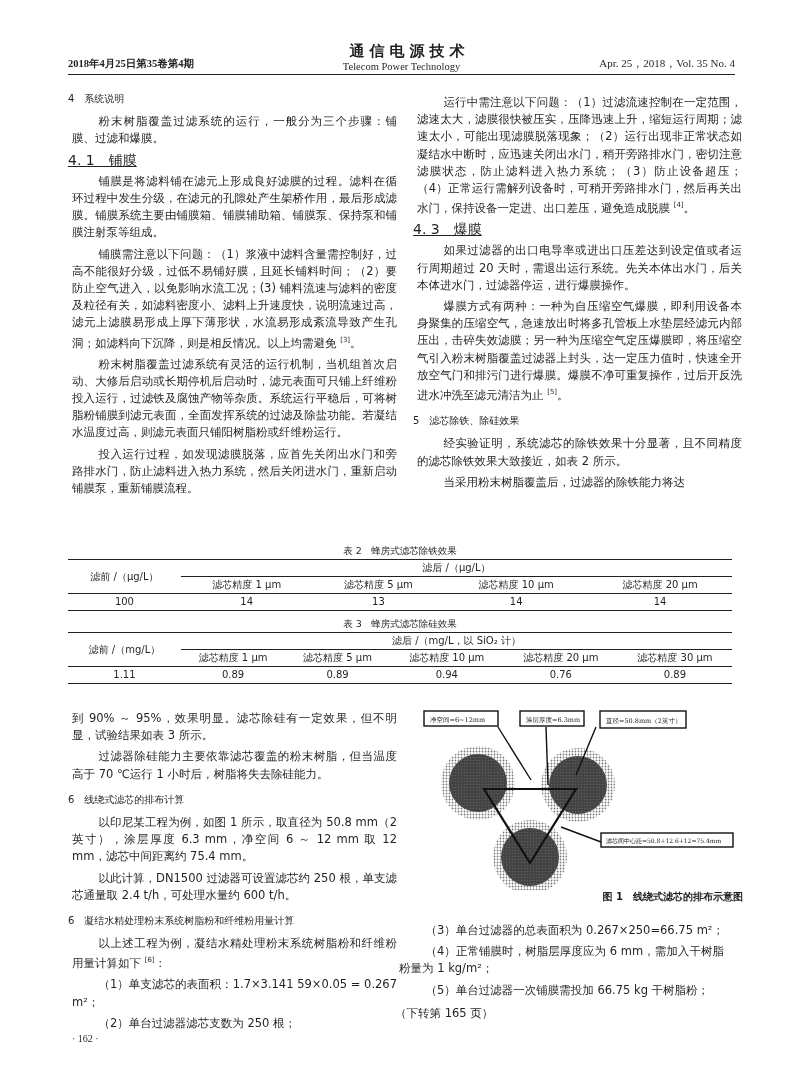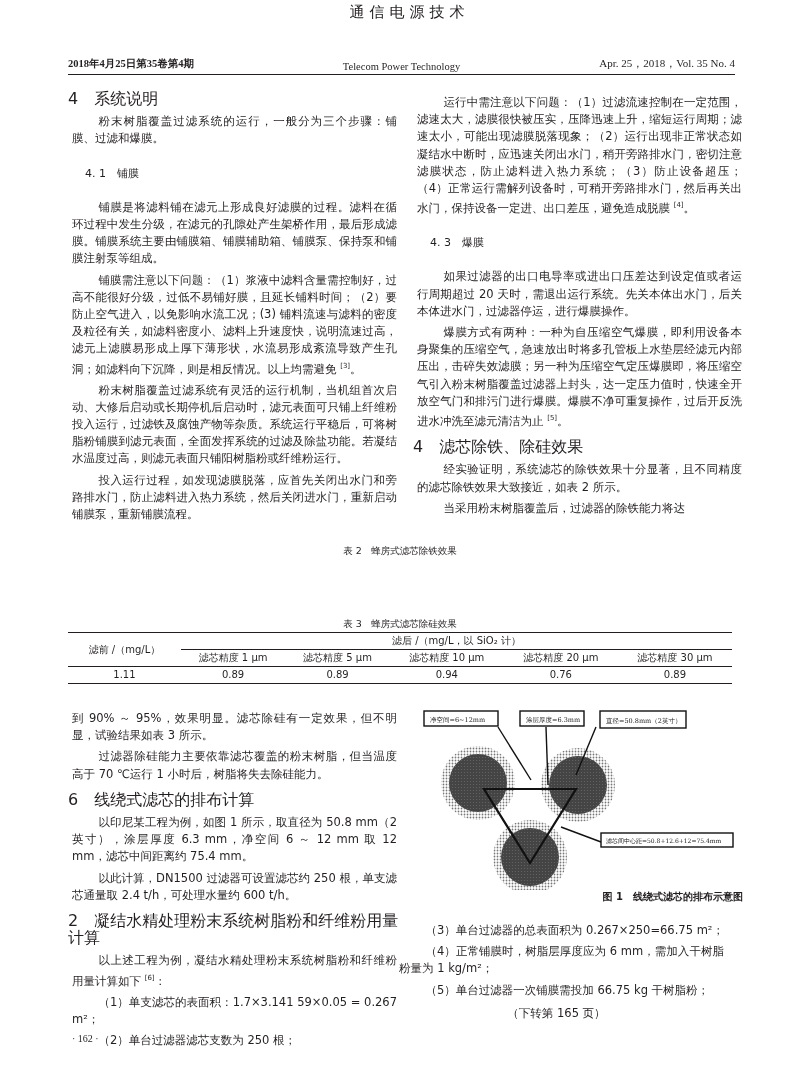--- a/index.html
+++ b/index.html
@@ -1,45 +1,45 @@
 <!DOCTYPE html>
 <html><head>
 <meta charset="utf-8">
 <style>
   html, body { margin:0; padding:0; background:#fff; }
   body { width:793px; height:1077px; position:relative; overflow:hidden;
          font-family:"DejaVu Sans", sans-serif; color:#231f20; }
   .hdr { position:absolute; left:68px; right:58px; top:40px; height:34px; border-bottom:1.6px solid #231f20; }
   .hdr-left { position:absolute; left:0; bottom:3px; font-family:"Liberation Serif", serif; font-size:10.5px;font-weight:bold; }
   .hdr-center { position:absolute; left:50%; transform:translateX(-50%); bottom:2px; text-align:center; font-family:"Liberation Serif", serif; }
-  .hdr-center .cn { font-size:15px; font-weight:normal; letter-spacing:5px; font-family:"DejaVu Serif", serif;margin-left:16px; }
-  .hdr-center .en { font-size:10.5px;margin-top:39px; }
+  .hdr-center .cn { font-size:15px; font-weight:bold; letter-spacing:5px; font-family:"DejaVu Serif", serif;margin-left:16px; }
+  .hdr-center .en { font-size:10.5px; }
   .hdr-right { position:absolute; right:0; bottom:3px; font-family:"Liberation Serif", serif; font-size:11px; }
   .col { position:absolute; width:333px; font-size:11.5px; line-height:17.2px; }
   .col.left { left:68px; top:90px; }
   .col.right { left:413px; top:90px; }
   .col.left2 { left:68px; top:706px; }
   .col.right2 { left:395px; top:918px; }
-  .h1 { font-size:16px; margin:0 0 6px 0; }
+  .h1 { font-size:10px; margin:0 0 6px 0; }
   .h1.gap { margin-top:8px; }
-  .h2 { font-size:11px; margin:17px; }
+  .h2 { font-size:14px; margin:0;text-decoration:underline; }
   p { margin:4px; text-indent:2.3em; text-align:justify; }
   p.noind { text-indent:0; }
   sup { font-size:7px; }
   .tbl-wrap { position:absolute; left:68px; width:664px; }
   .tcap { text-align:center; font-size:9.5px; height:16px; line-height:16px; }
   table { width:100%; border-collapse:collapse; font-size:10px; text-align:center; }
   table td { padding:0; height:16px; line-height:16px; }
   .t-top { border-top:1.6px solid #231f20; }
   .t-bot { border-bottom:1.6px solid #231f20; }
   .t-mid { border-bottom:0.8px solid #231f20; }
   .fig { position:absolute; left:418px; top:705px; width:320px; height:200px; }
   .figcap { position:absolute; left:413px; top:890px; width:330px; text-align:right; font-size:10px;font-weight:bold; }
   .pagenum { position:absolute; left:72px; top:1033px; font-family:"Liberation Serif", serif; font-size:10px; }
-  .cont { text-align:center; padding-right:10px; margin-top:6px; }
+  .cont { text-align:left; padding-right:10px; margin-top:6px; }
 </style>
 </head>
 <body>
 
 <div class="hdr">
   <span class="hdr-left">2018年4月25日第35卷第4期</span>
   <div class="hdr-center">
     <div class="cn">通信电源技术</div>
     <div class="en">Telecom Power Technology</div>
   </div>
@@ -54,27 +54,48 @@
   <p><span>铺膜需注意以下问题：（1）浆液中滤料含量需控制好，过高不能很好分级，过低不易铺好膜，且延长铺料时间；（2）要防止空气进入，以免影响水流工况；(3) 铺料流速与滤料的密度及粒径有关，如滤料密度小、滤料上升速度快，说明流速过高，滤元上滤膜易形成上厚下薄形状，水流易形成紊流导致产生孔洞；如滤料向下沉降，则是相反情况。以上均需避免</span> <sup>[3]</sup>。</p>
   <p>粉末树脂覆盖过滤系统有灵活的运行机制，当机组首次启动、大修后启动或长期停机后启动时，滤元表面可只铺上纤维粉投入运行，过滤铁及腐蚀产物等杂质。系统运行平稳后，可将树脂粉铺膜到滤元表面，全面发挥系统的过滤及除盐功能。若凝结水温度过高，则滤元表面只铺阳树脂粉或纤维粉运行。</p>
   <p>投入运行过程，如发现滤膜脱落，应首先关闭出水门和旁路排水门，防止滤料进入热力系统，然后关闭进水门，重新启动铺膜泵，重新铺膜流程。</p>
 </div>
 
 <div class="col right">
   <p><span>运行中需注意以下问题：（1）过滤流速控制在一定范围，滤速太大，滤膜很快被压实，压降迅速上升，缩短运行周期；滤速太小，可能出现滤膜脱落现象；（2）运行出现非正常状态如凝结水中断时，应迅速关闭出水门，稍开旁路排水门，密切注意滤膜状态，防止滤料进入热力系统；（3）防止设备超压；（4）正常运行需解列设备时，可稍开旁路排水门，然后再关出水门，保持设备一定进、出口差压，避免造成脱膜</span> <sup>[4]</sup>。</p>
   <div class="h2">4. 3　爆膜</div>
   <p>如果过滤器的出口电导率或进出口压差达到设定值或者运行周期超过 20 天时，需退出运行系统。先关本体出水门，后关本体进水门，过滤器停运，进行爆膜操作。</p>
   <p><span>爆膜方式有两种：一种为自压缩空气爆膜，即利用设备本身聚集的压缩空气，急速放出时将多孔管板上水垫层经滤元内部压出，击碎失效滤膜；另一种为压缩空气定压爆膜即，将压缩空气引入粉末树脂覆盖过滤器上封头，达一定压力值时，快速全开放空气门和排污门进行爆膜。爆膜不净可重复操作，过后开反洗进水冲洗至滤元清洁为止</span> <sup>[5]</sup>。</p>
-  <div class="h1 gap">4　滤芯除铁、除硅效果</div>
+  <div class="h1 gap">5　滤芯除铁、除硅效果</div>
   <p>经实验证明，系统滤芯的除铁效果十分显著，且不同精度的滤芯除铁效果大致接近，如表 2 所示。</p>
   <p>当采用粉末树脂覆盖后，过滤器的除铁能力将达</p>
 </div>
 
 <div class="tbl-wrap" style="top:543px;">
   <div class="tcap">表 2　蜂房式滤芯除铁效果</div>
+  <table>
+    <tbody>
+        <tr class="t-top">
+      <td rowspan="2" style="width:17%;">滤前 /（μg/L）</td>
+      <td colspan="4" class="t-mid">滤后 /（μg/L）</td>
+    </tr>
+    <tr class="t-mid">
+      <td>滤芯精度 1 μm</td>
+      <td>滤芯精度 5 μm</td>
+      <td>滤芯精度 10 μm</td>
+      <td>滤芯精度 20 μm</td>
+    </tr>
+    <tr class="t-bot">
+      <td>100</td>
+      <td>14</td>
+      <td>13</td>
+      <td>14</td>
+      <td>14</td>
+    </tr>
+  </tbody>
+    </table>
 </div>
 
 <div class="tbl-wrap" style="top:616px;">
   <div class="tcap">表 3　蜂房式滤芯除硅效果</div>
   <table>
     <tbody>
         <tr class="t-top">
       <td rowspan="2" style="width:17%;">滤前 /（mg/L）</td>
       <td colspan="5" class="t-mid">滤后 /（mg/L，以 SiO₂ 计）</td>
     </tr>
@@ -96,21 +117,21 @@
   </tbody>
     </table>
 </div>
 
 <div class="col left2">
   <p class="noind">到 90% ～ 95%，效果明显。滤芯除硅有一定效果，但不明显，试验结果如表 3 所示。</p>
   <p>过滤器除硅能力主要依靠滤芯覆盖的粉末树脂，但当温度高于 70 ℃运行 1 小时后，树脂将失去除硅能力。</p>
   <div class="h1 gap">6　线绕式滤芯的排布计算</div>
   <p>以印尼某工程为例，如图 1 所示，取直径为 50.8 mm（2 英寸），涂层厚度 6.3 mm，净空间 6 ～ 12 mm 取 12 mm，滤芯中间距离约 75.4 mm。</p>
   <p>以此计算，DN1500 过滤器可设置滤芯约 250 根，单支滤芯通量取 2.4 t/h，可处理水量约 600 t/h。</p>
-  <div class="h1 gap">2　凝结水精处理粉末系统树脂粉和纤维粉用量计算</div>
+  <div class="h1 gap">6　凝结水精处理粉末系统树脂粉和纤维粉用量计算</div>
   <p><span>以上述工程为例，凝结水精处理粉末系统树脂粉和纤维粉用量计算如下</span> <sup>[6]</sup>：</p>
   <p>（1）单支滤芯的表面积：1.7×3.141 59×0.05 = 0.267 m²；</p>
   <p>（2）单台过滤器滤芯支数为 250 根；</p>
 </div>
 
 <div class="fig">
   <svg width="320" height="185" viewBox="0 0 320 185">
     <defs>
       <pattern id="dots" width="3" height="3" patternUnits="userSpaceOnUse">
         <rect width="3" height="3" fill="#fff"></rect>

